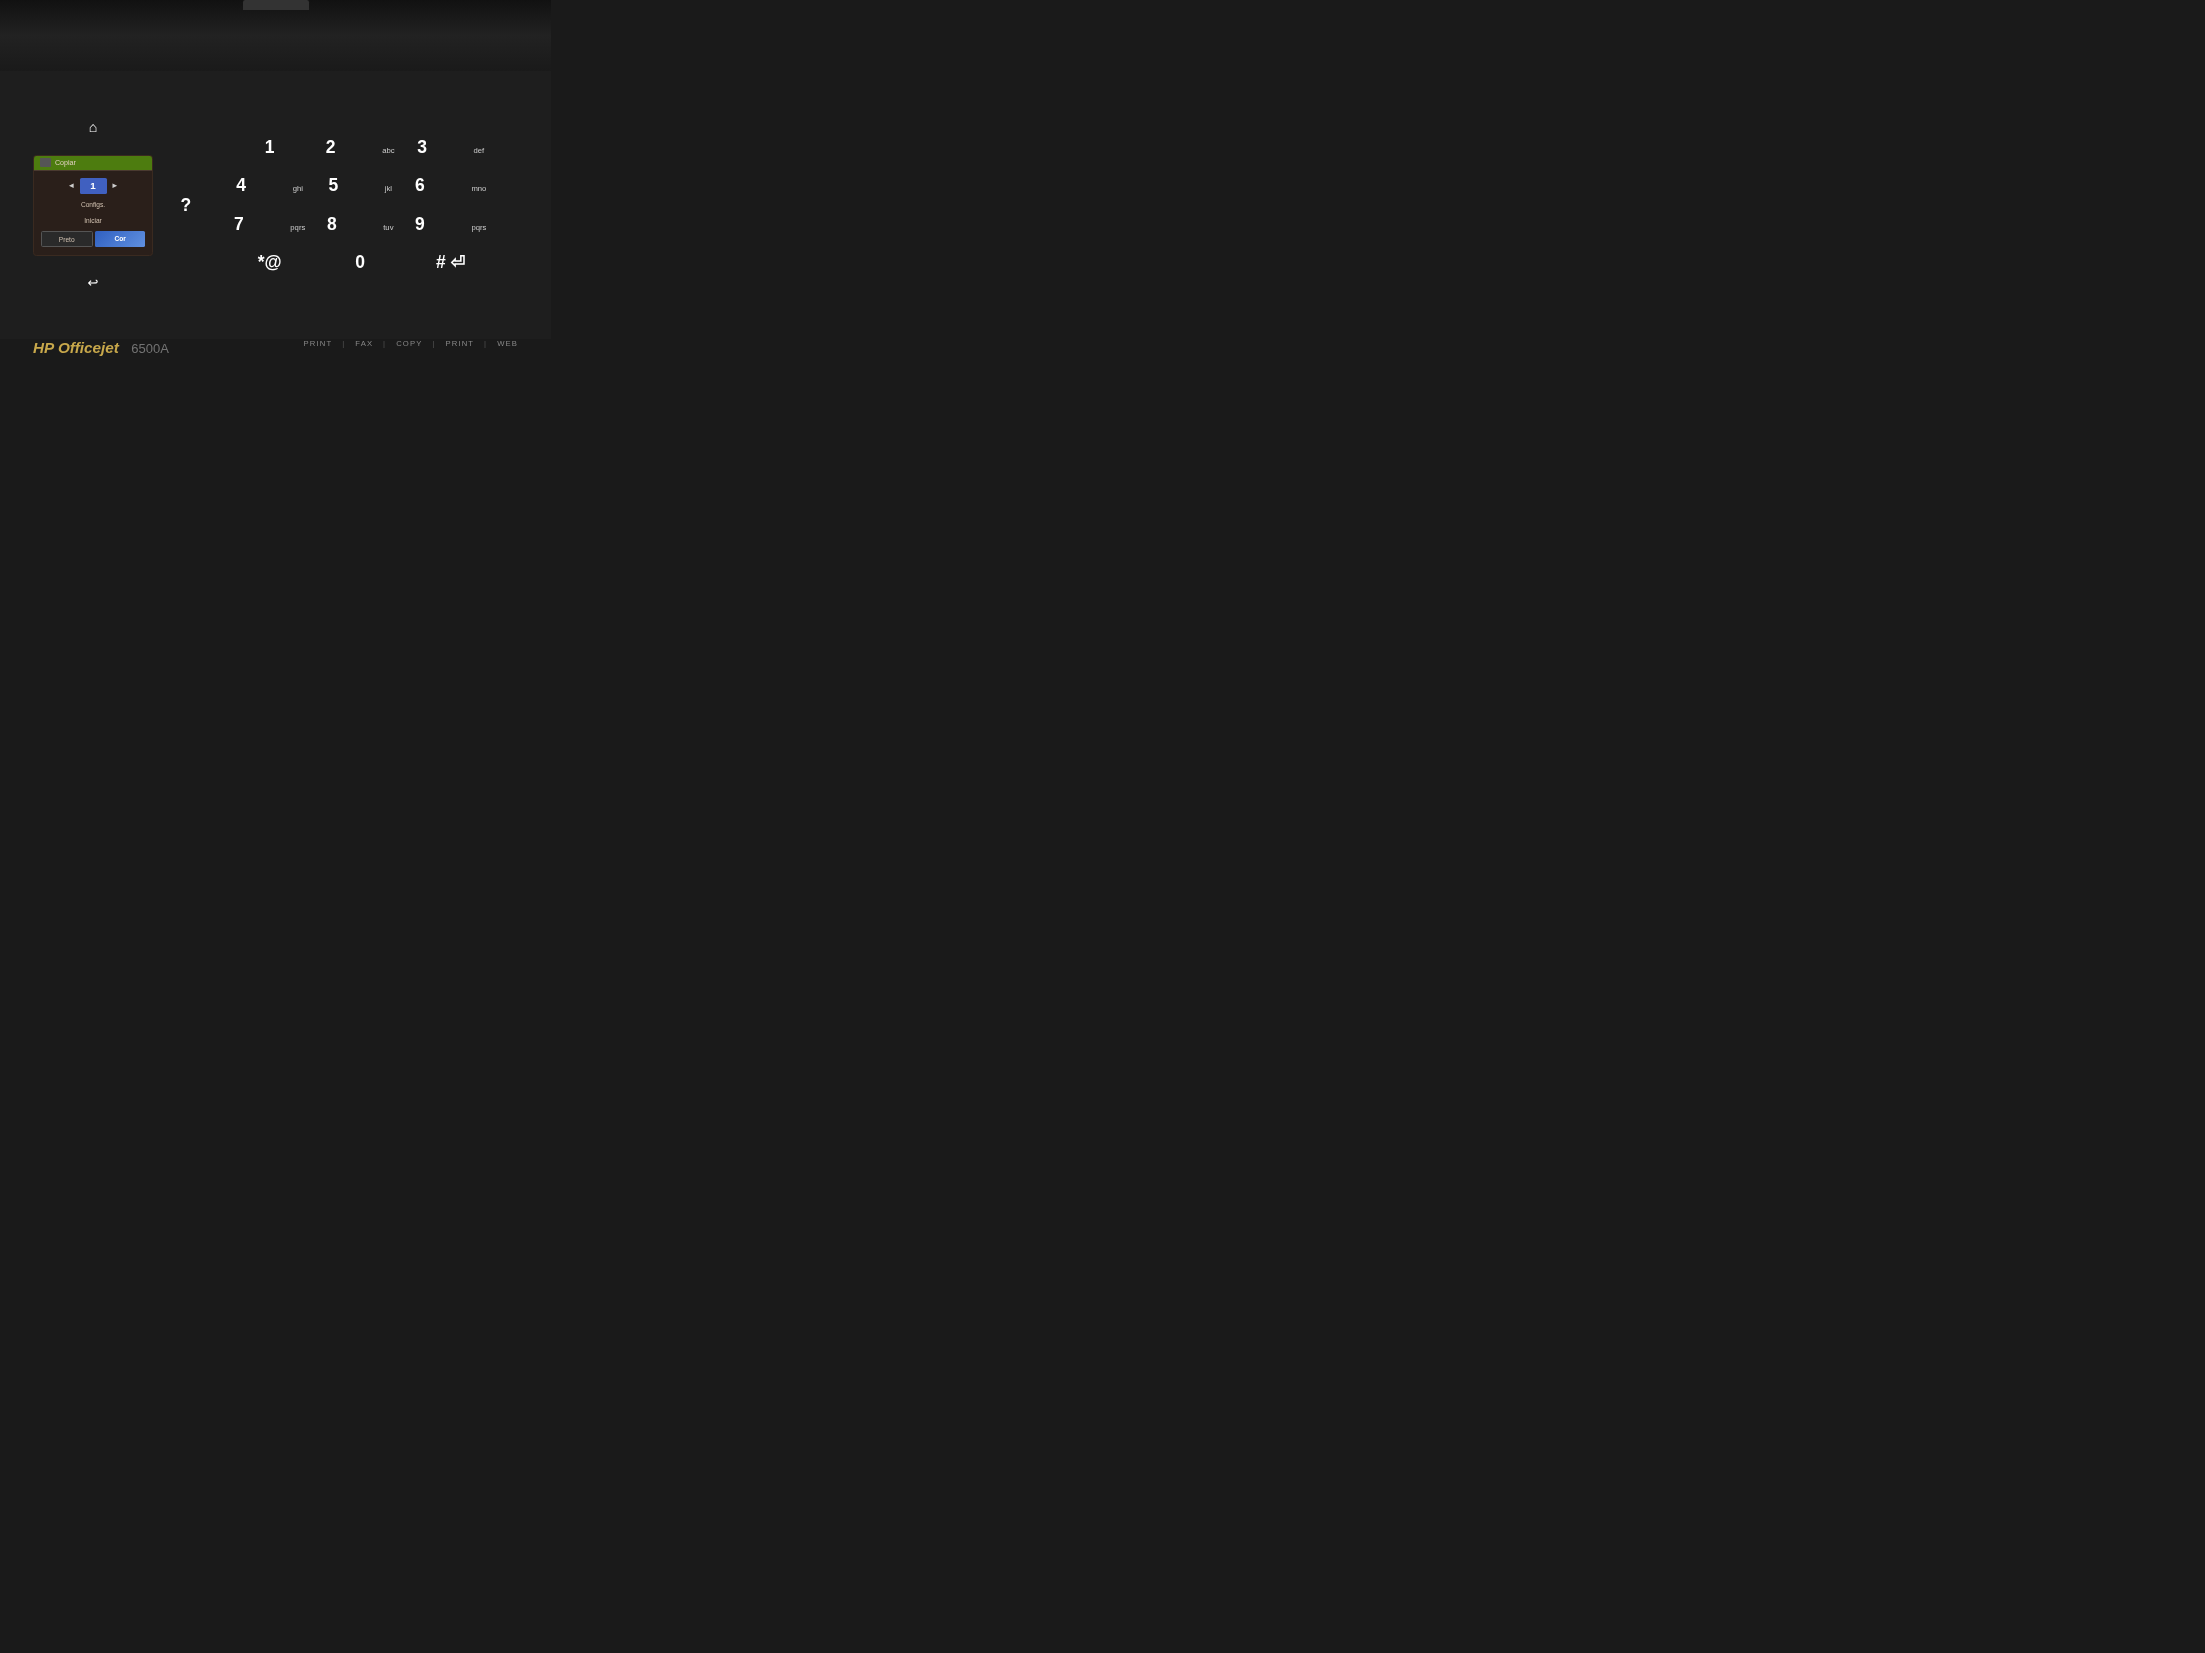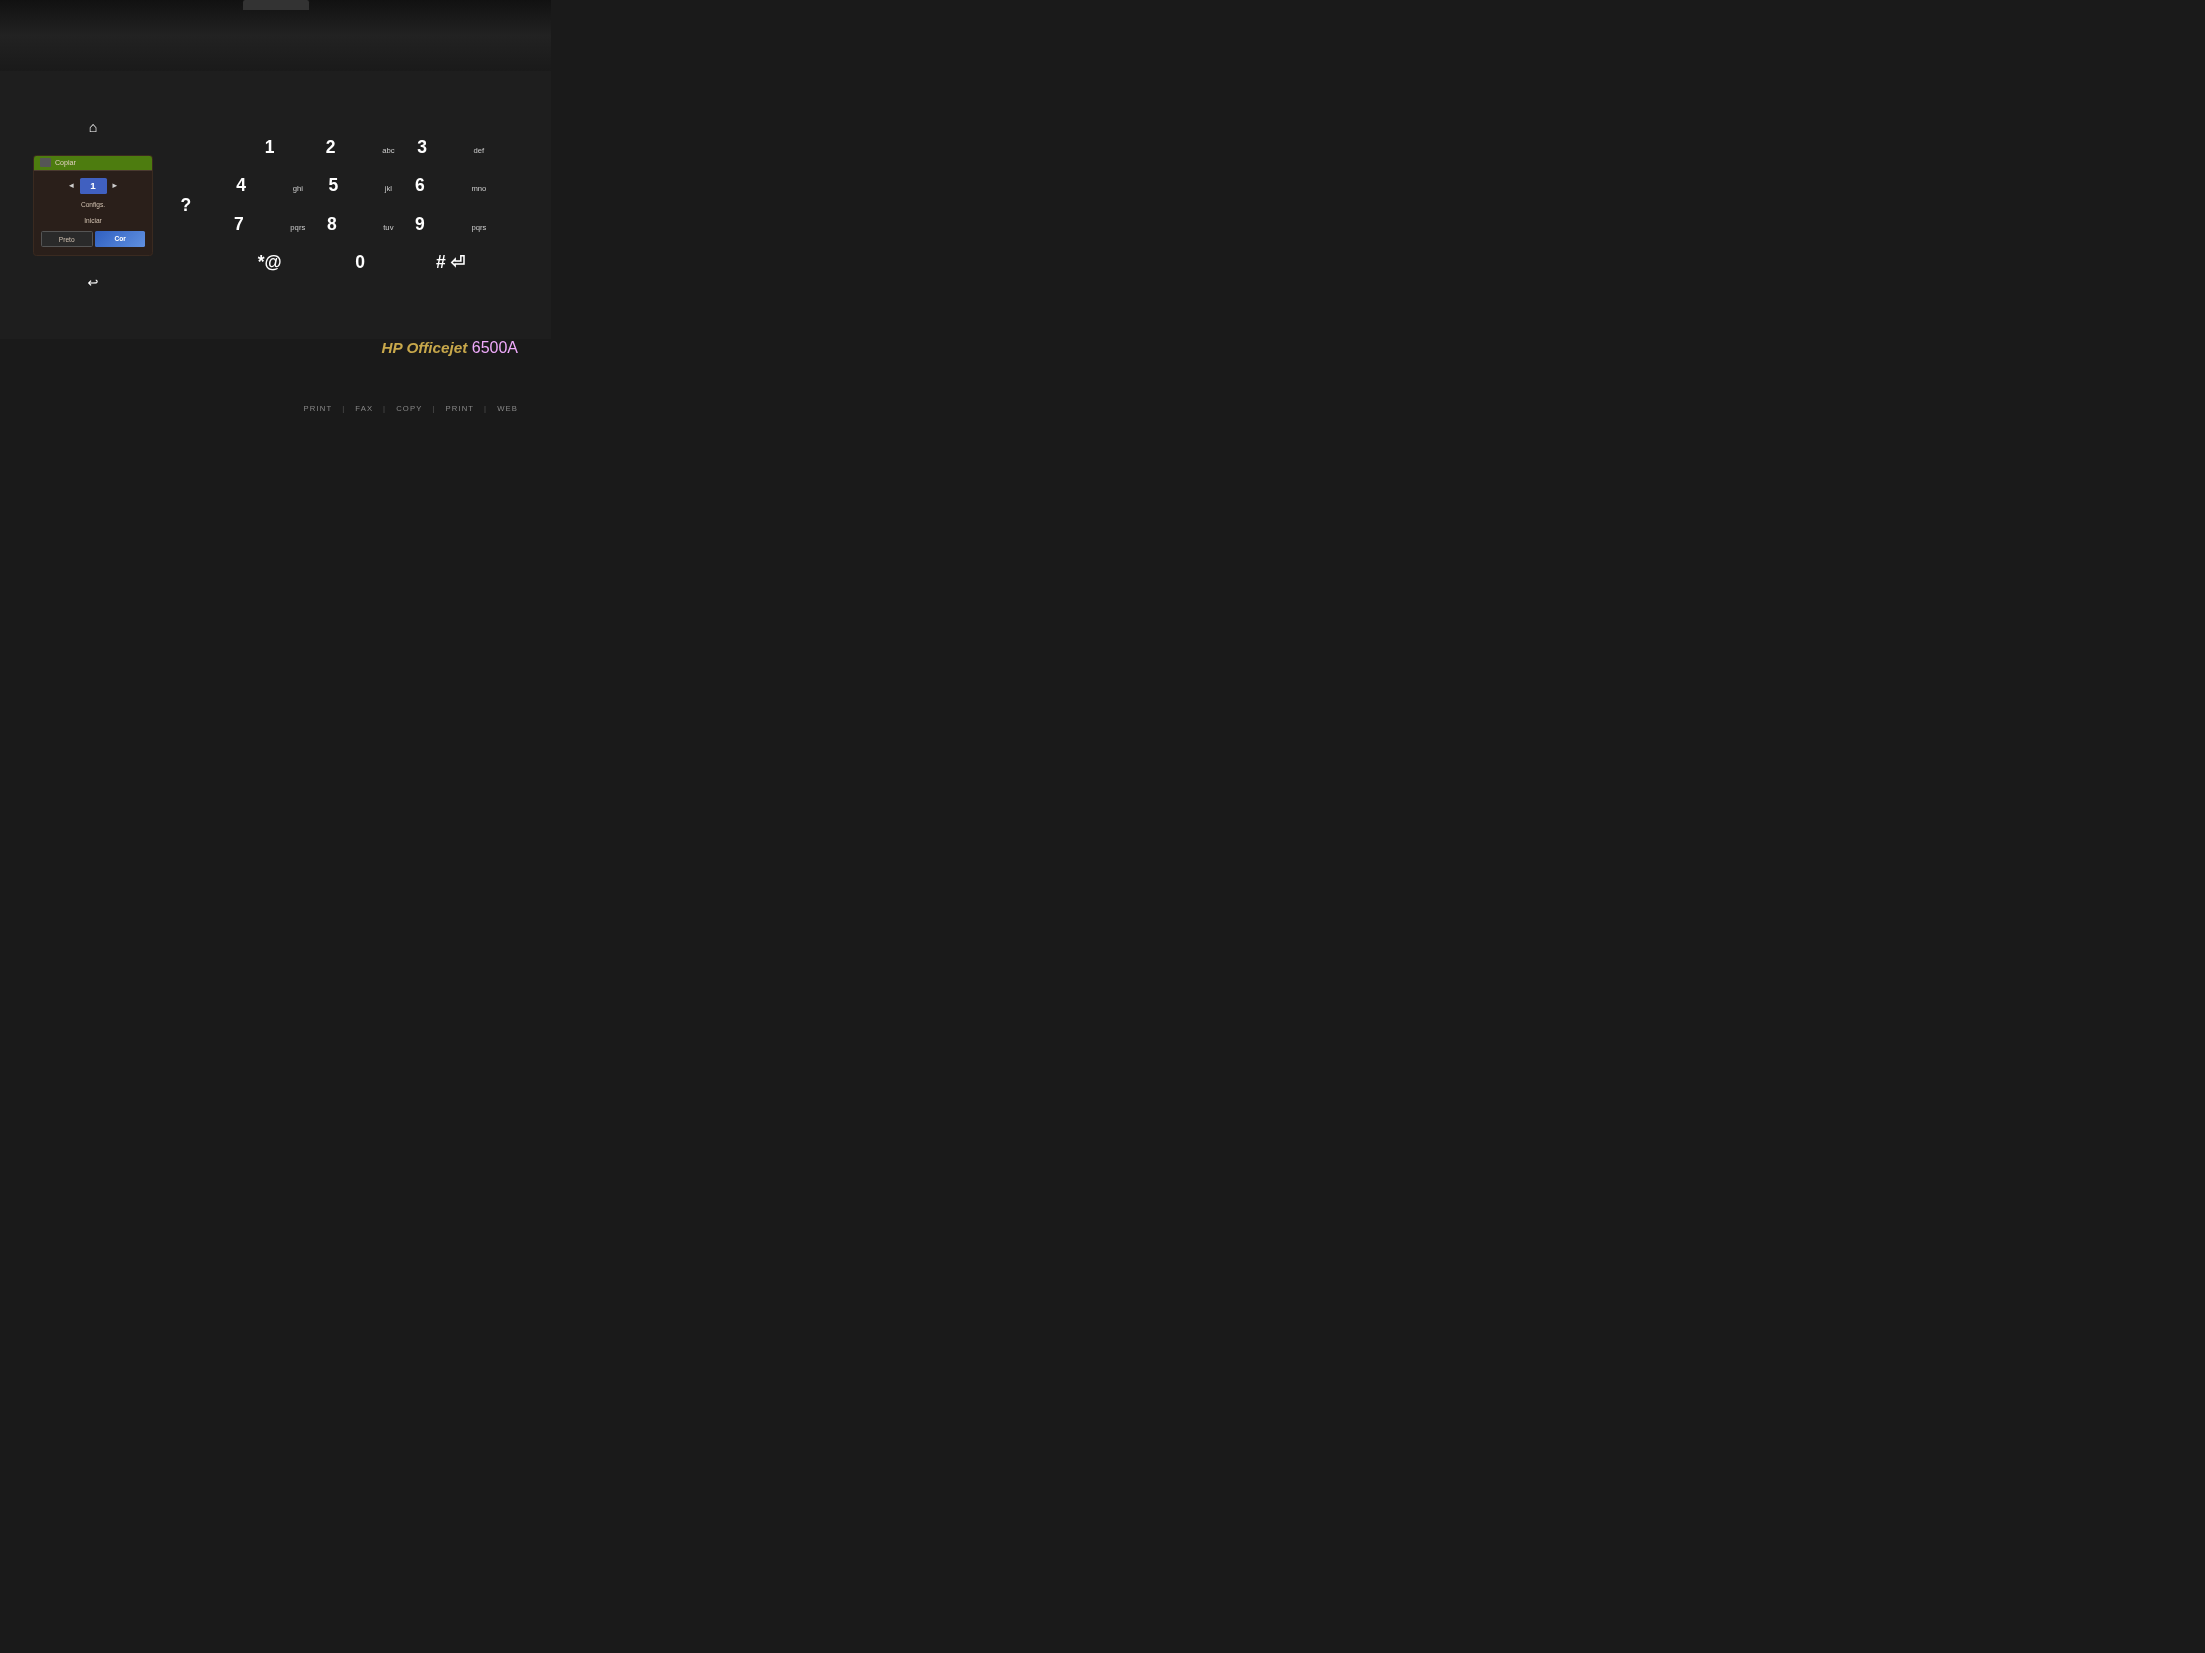--- a/index.html
+++ b/index.html
@@ -227,43 +227,43 @@
       display: flex;
       align-items: baseline;
     }
 
     
     .bottom-section {
       width: 100%;
       height: 74px;
       background: #1a1a1a;
       display: flex;
-      align-items: flex-end;
+      align-items: flex-start;
       justify-content: space-between;
       padding: 0 33px;
-      flex-direction: column;
     }
 
     .brand-name {
       display: flex;
       align-items: baseline;
       gap: 4.4px;
     }
 
     .brand-hp-officejet {
       color: #c8a84b;
       font-size: 15.3px;
       font-weight: bold;
       font-style: italic;
     }
 
     .brand-model {
-      color: #f0abfc;
-      font-size: 16px;
+      color: #737373;
+      font-size: 13px;
       font-weight: normal;
+      margin-left: 8px;
     }
 
     .feature-list {
       color: #888;
       font-size: 7.7px;
       letter-spacing: 1.1px;
       display: flex;
       align-items: center;
       gap: 10px;
     }

